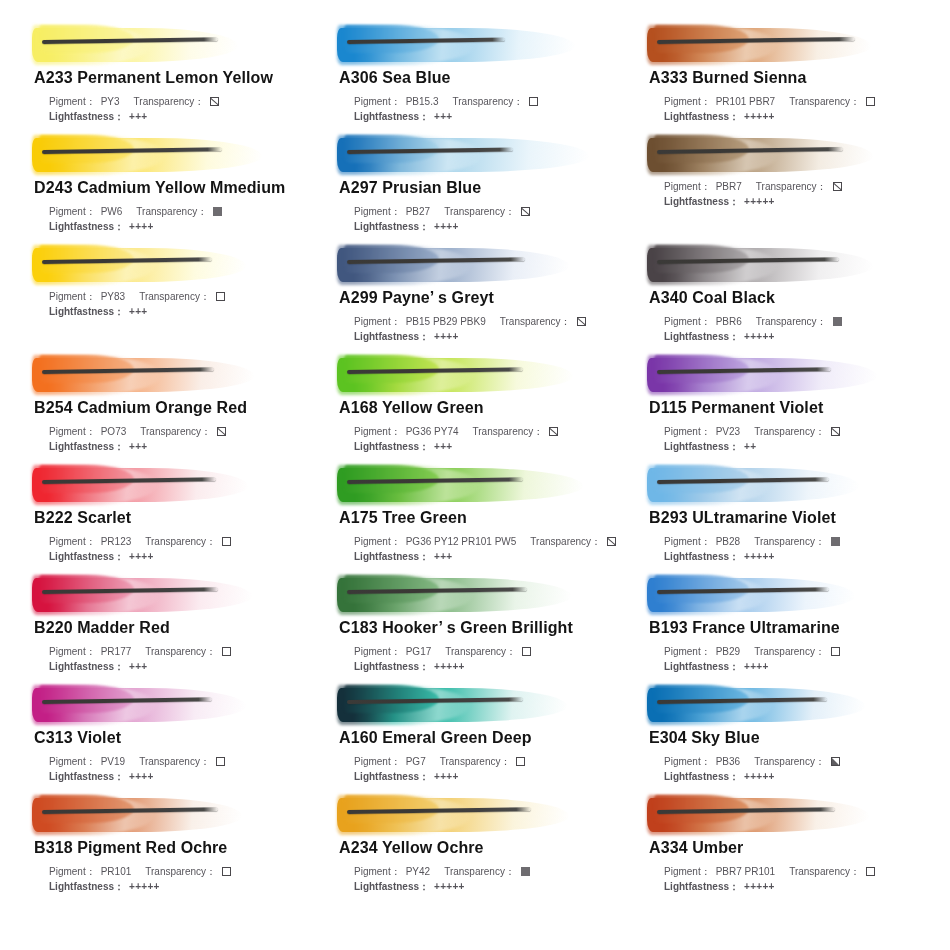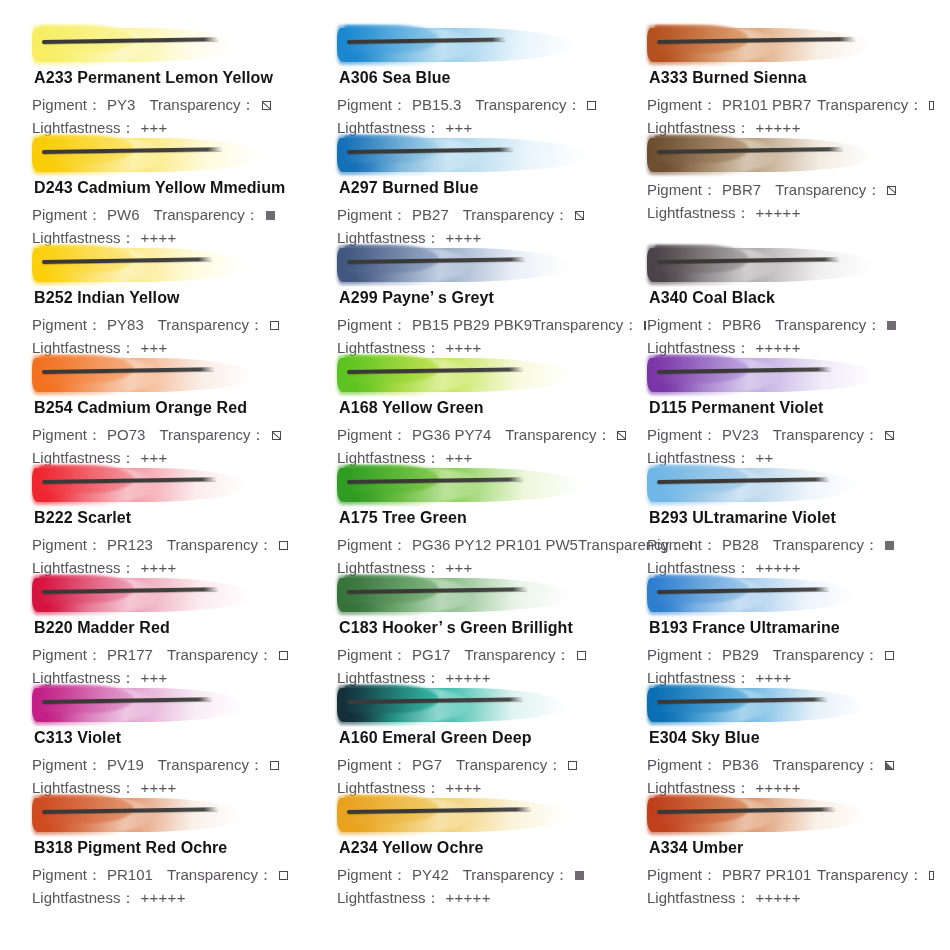--- a/index.html
+++ b/index.html
@@ -93,33 +93,33 @@
   .swatch-name {
     font-size: 16px;
     font-weight: 600;
     letter-spacing: 0.1px;
     color: #141414;
     line-height: 1.15;
     margin: 0 0 7px 2px;
     white-space: nowrap;
   }
   .meta-line {
-    font-size: 15px;
+    font-size: 10px;
     color: #59575a;
     line-height: 1.5;
-    margin-left: 0;
+    margin-left: 17px;
     white-space: nowrap;
     display: flex;
     align-items: center;
   }
   .meta-label { color: #56545a; }
   .meta-value { color: #56545a; margin-left: 5px; }
   .meta-gap { display: inline-block; width: 14px; }
 
-  .lf-line { margin-top: 0px; }
+  .lf-line { margin-top: 0px; font-weight: bold; }
   .lf-value { letter-spacing: 0.3px; }
 
   
   .tp-box {
     display: inline-block;
     width: 9px;
     height: 9px;
     box-sizing: border-box;
     margin-left: 6px;
     position: relative;
@@ -234,21 +234,21 @@
           <span class="meta-label">Lightfastness：</span>
           <span class="meta-value lf-value">++++</span>
         </div>
       </div>
       <div class="swatch-card">
         <div class="wash-wrap">
           <div class="wash" style="width: 252px; background: linear-gradient(95deg, rgb(22, 112, 184) 0%, rgb(22, 112, 184) 14%, rgb(168, 212, 234) 44%, rgb(234, 245, 251) 76%, rgba(255, 255, 255, 0) 100%);"></div>
           <div class="wash-extra" style="background: linear-gradient(90deg, rgb(22, 112, 184) 0%, rgb(168, 212, 234) 100%);"></div>
           <div class="brush-line" style="width: 166px;"></div>
         </div>
-        <div class="swatch-name">A297 Burned Blue</div>
+        <div class="swatch-name">A297 Prusian Blue</div>
         <div class="meta-line">
           <span class="meta-label">Pigment：</span>
           <span class="meta-value">PB27</span>
           <span class="meta-gap"></span>
           <span class="meta-label">Transparency：</span>
           <span class="tp-box tp-diag" title="semi-transparent"></span>
         </div>
         <div class="meta-line lf-line">
           <span class="meta-label">Lightfastness：</span>
           <span class="meta-value lf-value">++++</span>
@@ -271,21 +271,20 @@
           <span class="meta-label">Lightfastness：</span>
           <span class="meta-value lf-value">+++++</span>
         </div>
       </div>
       <div class="swatch-card">
         <div class="wash-wrap">
           <div class="wash" style="width: 214px; background: linear-gradient(95deg, rgb(251, 208, 11) 0%, rgb(251, 208, 11) 14%, rgb(251, 231, 132) 44%, rgb(254, 252, 224) 76%, rgba(255, 255, 255, 0) 100%);"></div>
           <div class="wash-extra" style="background: linear-gradient(90deg, rgb(251, 208, 11) 0%, rgb(251, 231, 132) 100%);"></div>
           <div class="brush-line" style="width: 170px;"></div>
         </div>
-        <div class="swatch-name">B252 Indian Yellow</div>
         <div class="meta-line">
           <span class="meta-label">Pigment：</span>
           <span class="meta-value">PY83</span>
           <span class="meta-gap"></span>
           <span class="meta-label">Transparency：</span>
           <span class="tp-box tp-open" title="transparent"></span>
         </div>
         <div class="meta-line lf-line">
           <span class="meta-label">Lightfastness：</span>
           <span class="meta-value lf-value">+++</span>

